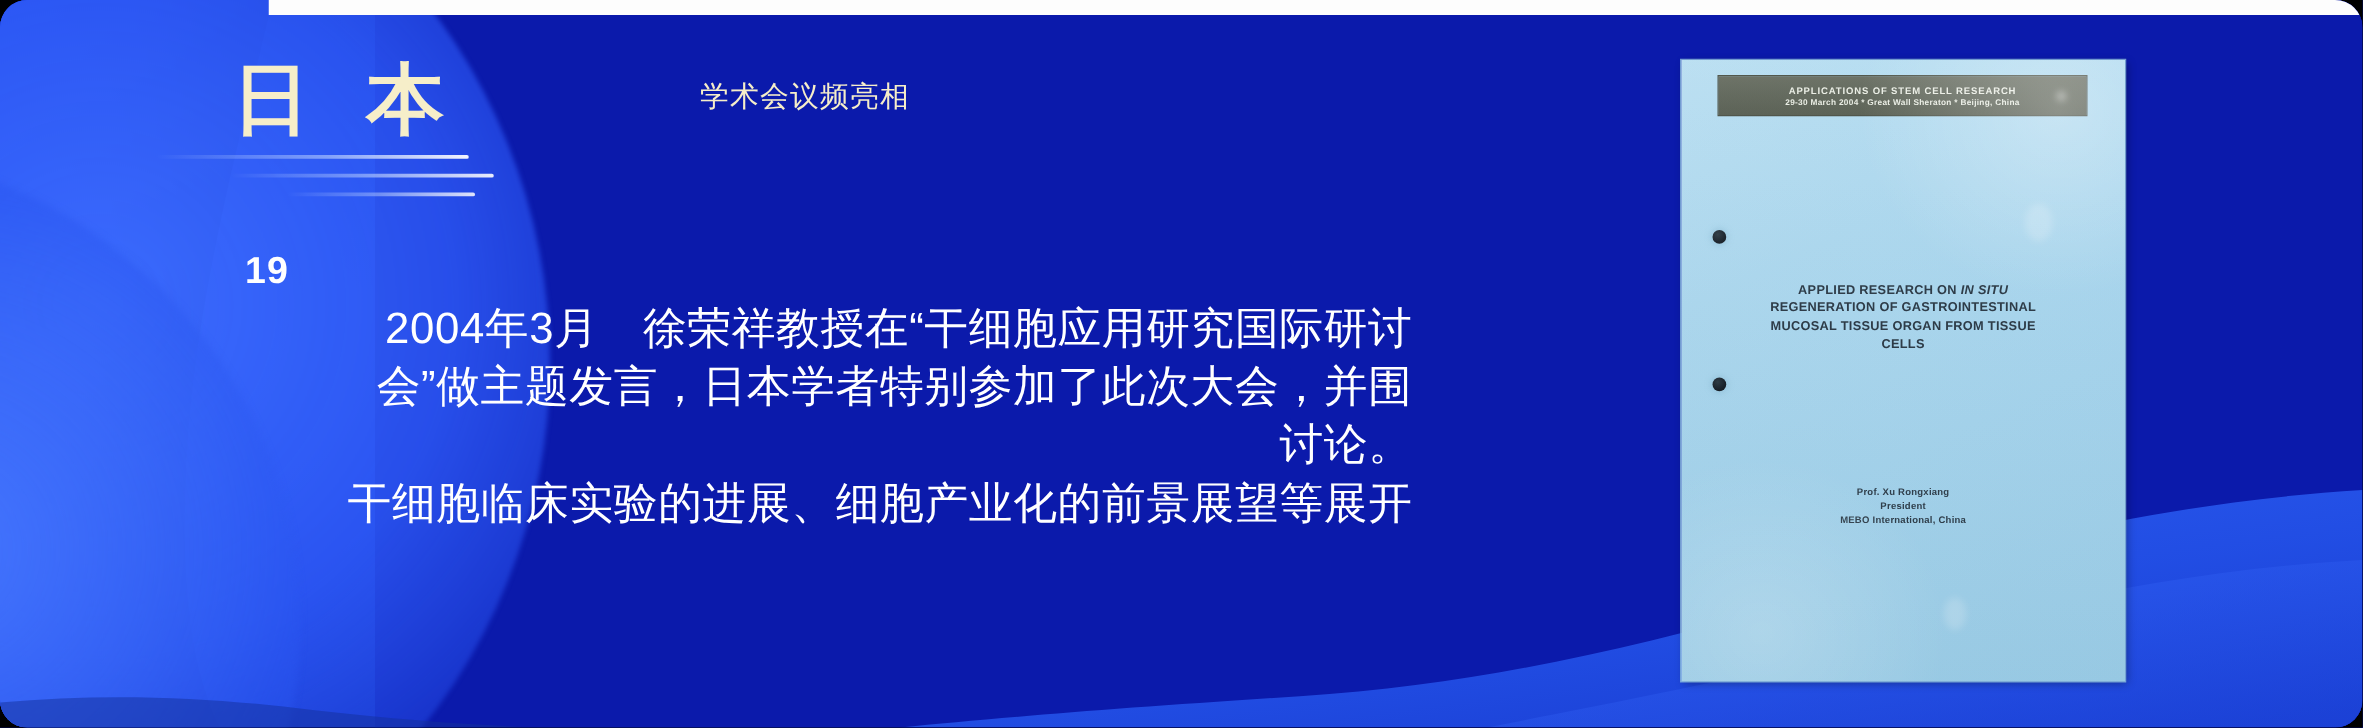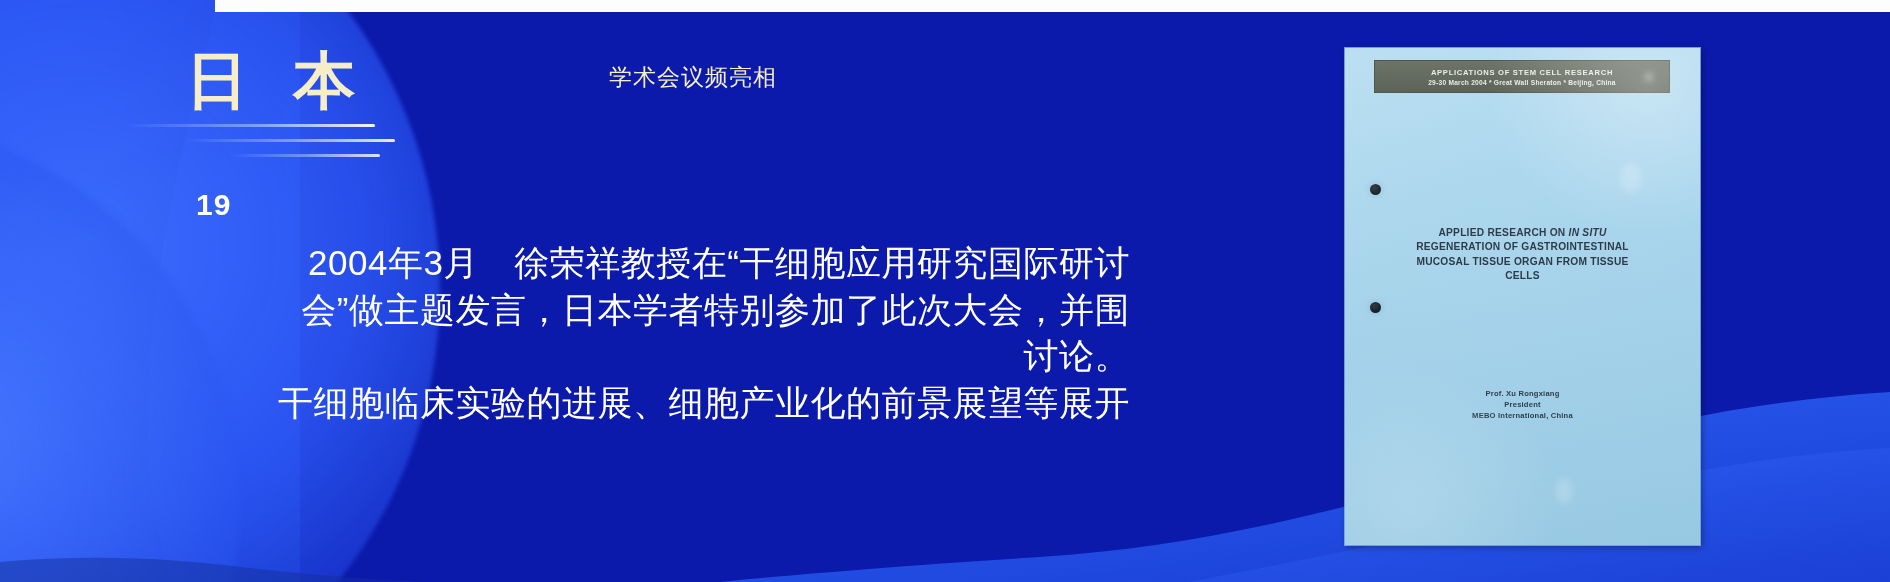--- a/index.html
+++ b/index.html
@@ -4,20 +4,21 @@
 <title>Slide</title>
 <style>
   * { margin:0; padding:0; box-sizing:border-box; }
   html,body { background:#000; }
   .slide {
     position:relative;
     width:1890px; height:582px;
     overflow:hidden;
     background:#0b1cab;
     font-family:"Liberation Sans","DejaVu Sans",sans-serif;
+    border-radius:22px;
   }
 
   
   .bg-base{
     position:absolute; inset:0;
     background:
       radial-gradient(120% 150% at -8% 48%, #2b5cf0 0%, #1f46e0 22%, #1535c4 38%, #0d21af 56%, #0a1aa4 72%, #0a1aa4 100%);
   }
   .bg-left-ellipse{
     position:absolute;
@@ -75,32 +76,32 @@
   }
   .deco-line.l1{ left:30px;  top:2px;  width:250px;
     background:linear-gradient(to right, rgba(255,255,255,0) 0%, rgba(200,220,255,0.55) 55%, rgba(255,255,255,0.95) 100%); }
   .deco-line.l2{ left:90px;  top:17px; width:210px;
     background:linear-gradient(to right, rgba(255,255,255,0) 0%, rgba(200,220,255,0.5) 50%, rgba(255,255,255,0.9) 100%); }
   .deco-line.l3{ left:135px; top:32px; width:150px;
     background:linear-gradient(to right, rgba(255,255,255,0) 0%, rgba(200,220,255,0.45) 50%, rgba(255,255,255,0.85) 100%); }
 
   .subtitle{
     position:absolute;
-    left:609px; top:60px;
+    left:560px; top:60px;
     font-size:23px;
     color:#f6eec9;
     line-height:1.5;
     letter-spacing:1px;
     white-space:nowrap;
   }
   .subtitle div{ }
 
   .item-number{
     position:absolute;
-    left:196px; top:188px;
+    left:196px; top:200px;
     font-size:30px;
     font-weight:bold;
     color:#ffffff;
     letter-spacing:1px;
   }
   .body-text{
     position:absolute;
     left:190px; top:240px;
     width:940px;
     font-size:35px;

